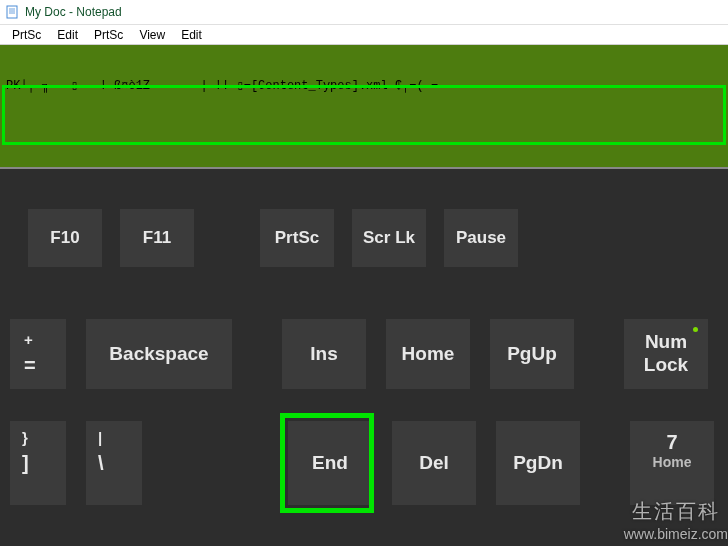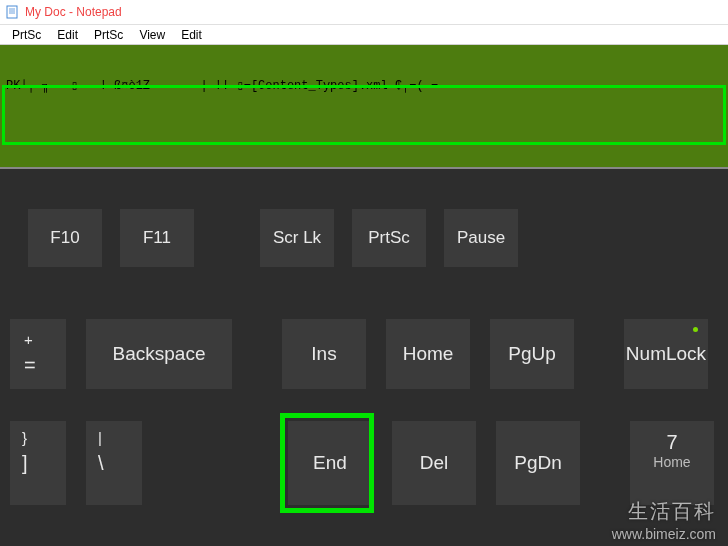--- a/index.html
+++ b/index.html
@@ -11,21 +11,21 @@
       overflow: hidden;
       position: relative;
     }
     .titlebar {
       height: 22px;
       background: #fff;
       display: flex;
       align-items: center;
       padding: 12px 6px;
       font-size: 12px;
-      color: #ef4444;
+      color: #14532d;
       border-bottom: 1px solid #e0e0e0;
     }
     .titlebar .icon {
       width: 14px;
       height: 14px;
       margin-right: 5px;
       display: inline-flex;
       align-items: center;
       justify-content: center;
     }
@@ -85,53 +85,54 @@
       background: #3b3b3b;
       color: #e8e8e8;
       border-radius: 0;
       display: flex;
       align-items: center;
       justify-content: center;
       font-size: 18px;
       font-family: "Segoe UI", sans-serif;
       cursor: pointer;
       position: relative;
+      font-weight: bold;
     }
     .key.fn { width: 74px; height: 58px; font-size: 17px; }
     .key.mid { width: 84px; height: 70px; font-size: 19px; }
     .key.bottom { width: 84px; height: 84px; font-size: 19px; }
     .key.backspace { width: 146px; }
     .key.equals { width: 56px; flex-direction: column; justify-content: center; font-size: 20px; align-items: flex-start; padding-left: 14px; }
     .key.bracket { width: 56px; flex-direction: column; padding: 8px 0 0 12px; align-items: flex-start; justify-content: flex-start; }
     .key.backslash { width: 56px; flex-direction: column; padding: 8px 0 0 12px; align-items: flex-start; justify-content: flex-start; }
-    .key.numlock { flex-direction: row; line-height: 1.2; position: relative; }
+    .key.numlock { flex-direction: column; line-height: 1.2; position: relative; }
     .key.numlock .led {
       position: absolute;
       top: 8px; right: 10px;
       width: 5px; height: 5px;
       background: #7edb00;
       border-radius: 50%;
     }
     .key.seven { flex-direction: column; justify-content: flex-start; padding-top: 10px; }
     .key .sub { font-size: 14px; color: #bdbdbd; }
     .key .top { font-size: 15px; margin-bottom: 6px; }
     .key .main { font-size: 20px; }
     .del-highlight {
       position: absolute;
       border: 5px solid #00e400;
       z-index: 20;
       pointer-events: none;
     }
     .watermark {
       position: absolute;
-      right: 12px;
+      right: 0;
       bottom: 4px;
       color: rgba(255,255,255,0.65);
       font-size: 14px;
-      text-align: right;
+      text-align: center;
       z-index: 30;
       font-family: sans-serif;
       line-height: 1.4;
       text-shadow: 0 0 3px rgba(0,0,0,0.6);
     }
     .watermark .line1 { font-size: 20px; letter-spacing: 2px; }
     .spacer-sm { width: 10px; }
     .group-gap { width: 30px; }
     .edge-left { width: 0px; }
   </style>
@@ -170,22 +171,22 @@
   <div class="highlight-box"></div>
 </div>
 
 <div class="keyboard">
 
   <div class="krow row1">
     <div class="edge-left"></div>
     <div class="key fn">F10</div>
     <div class="key fn">F11</div>
     <div class="group-gap"></div>
+    <div class="key fn">PrtSc</div>
     <div class="key fn">Scr Lk</div>
-    <div class="key fn">PrtSc</div>
     <div class="key fn">Pause</div>
   </div>
 
   <div class="krow row2">
     <div class="key mid equals">
       <span class="top">+</span>
       <span class="main">=</span>
     </div>
     <div class="key mid backspace">Backspace</div>
     <div class="spacer-sm"></div>

